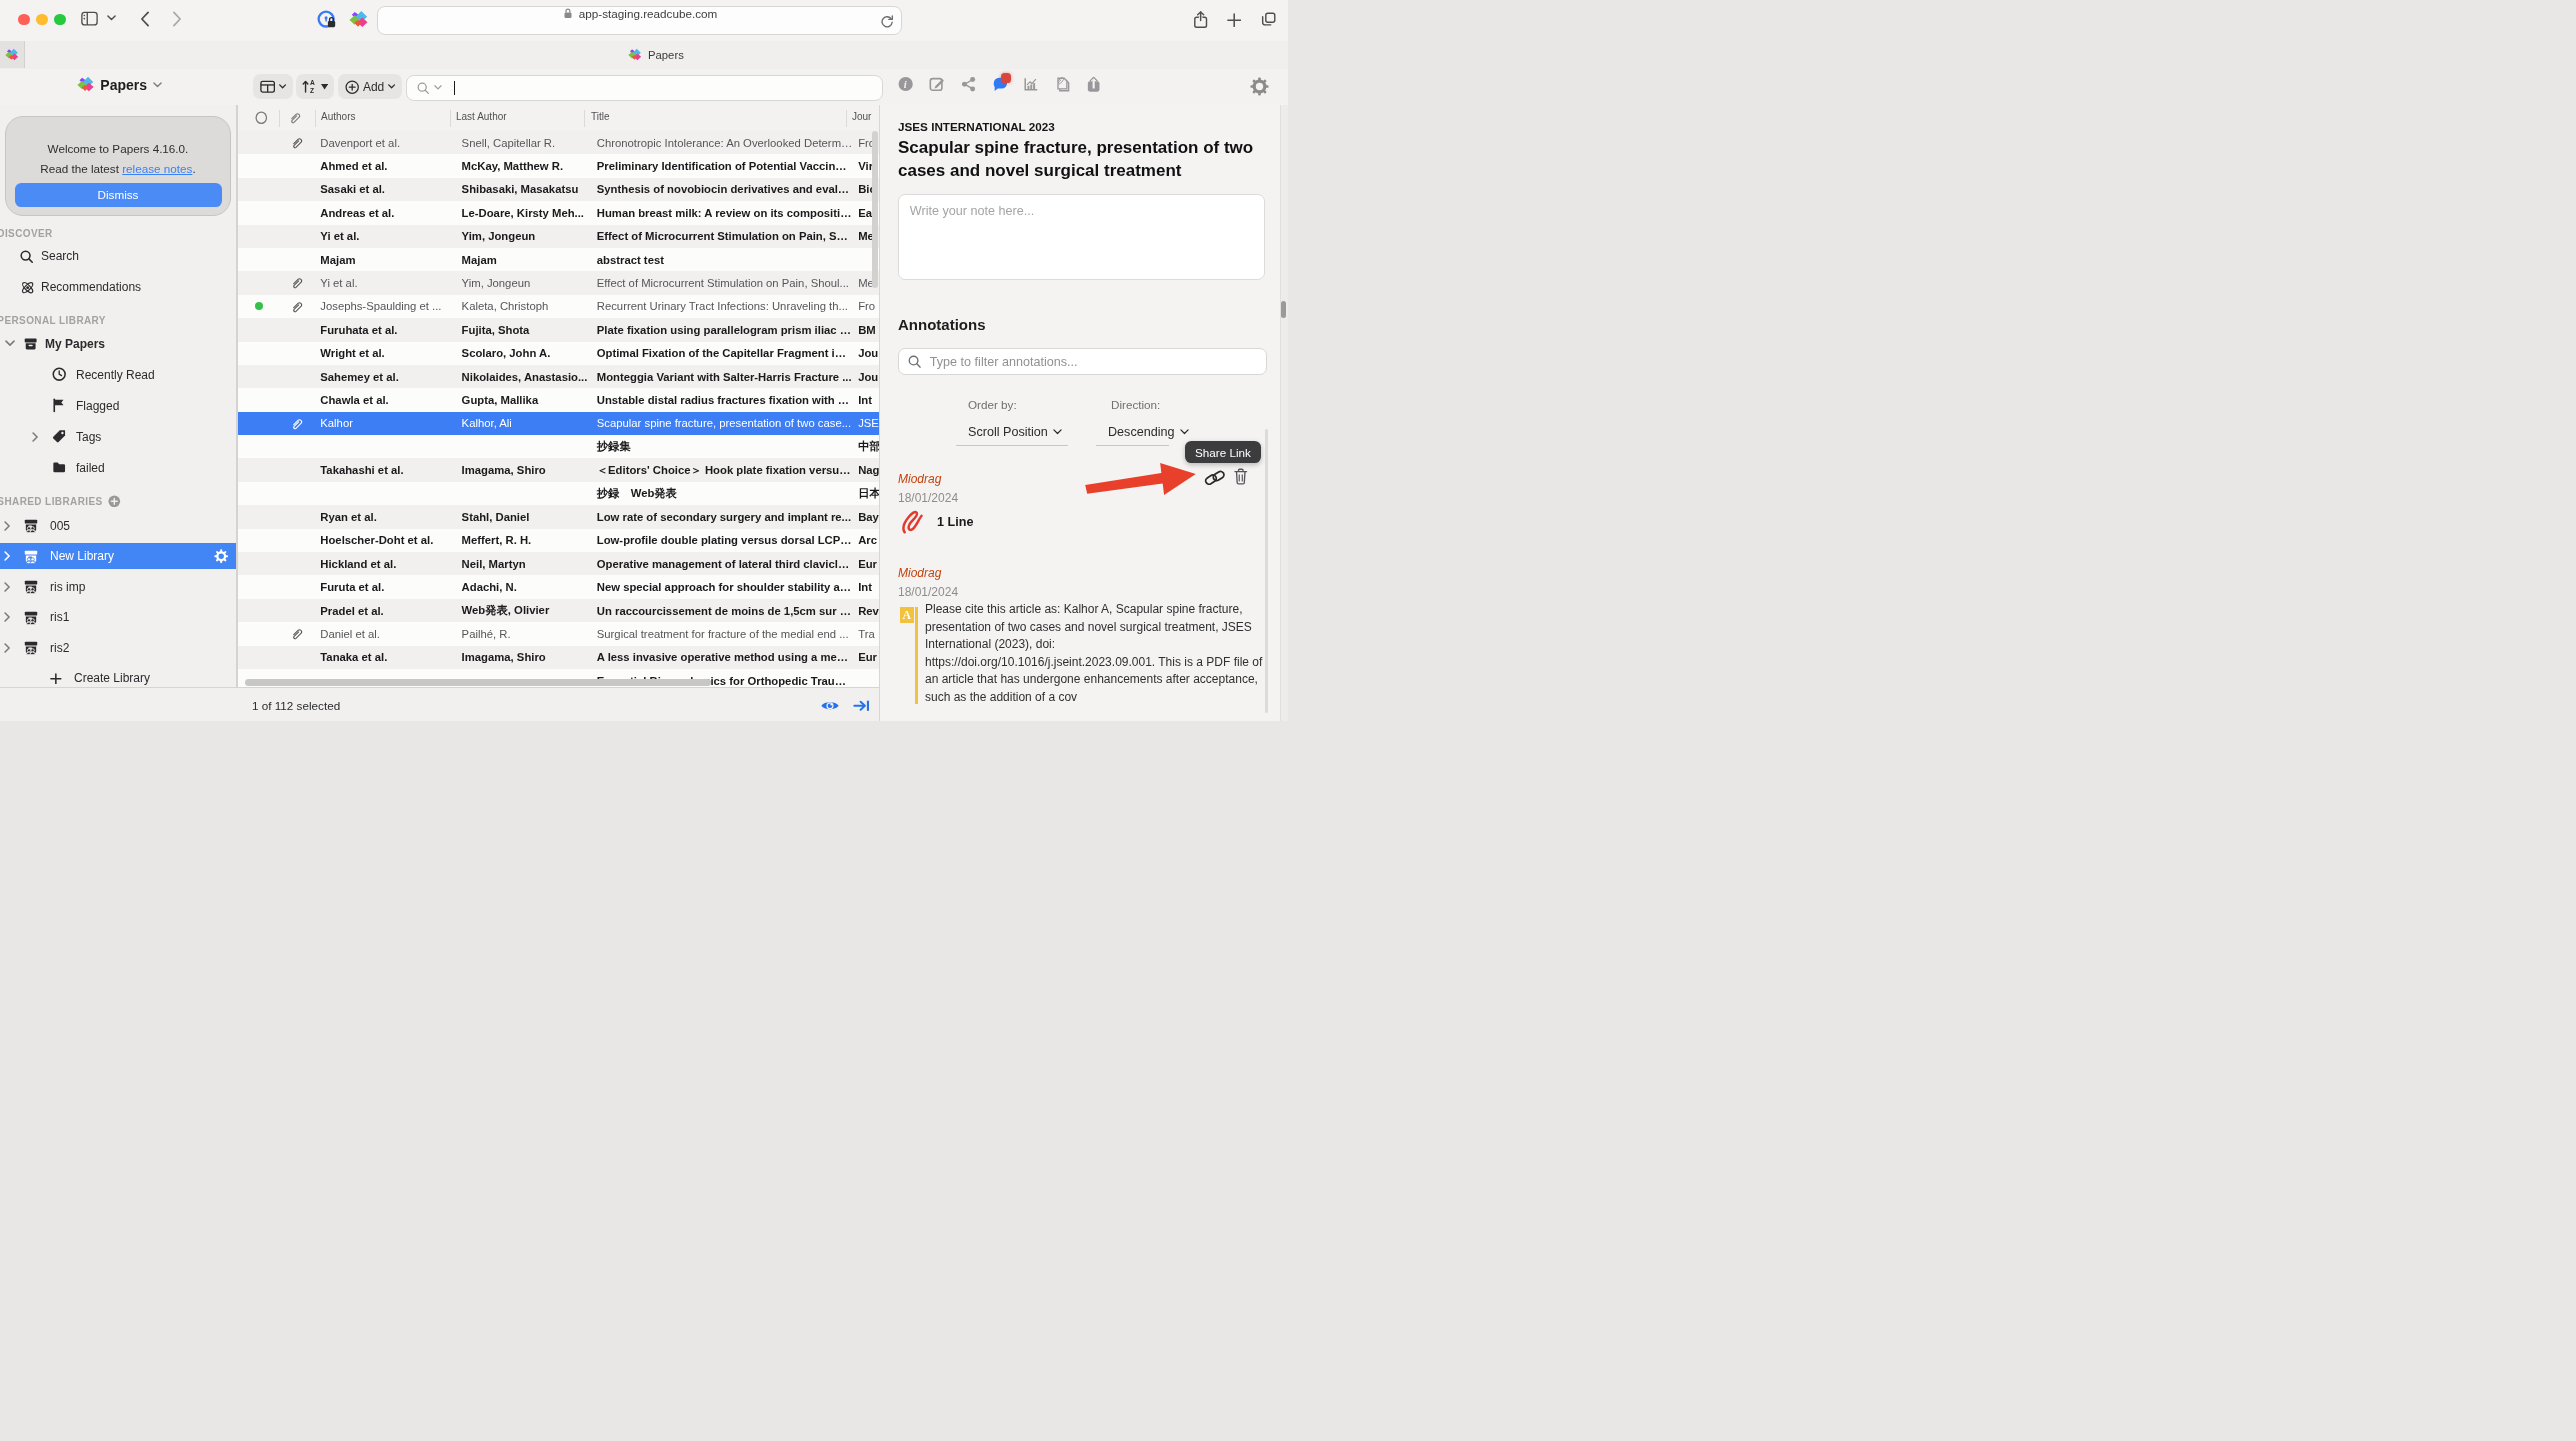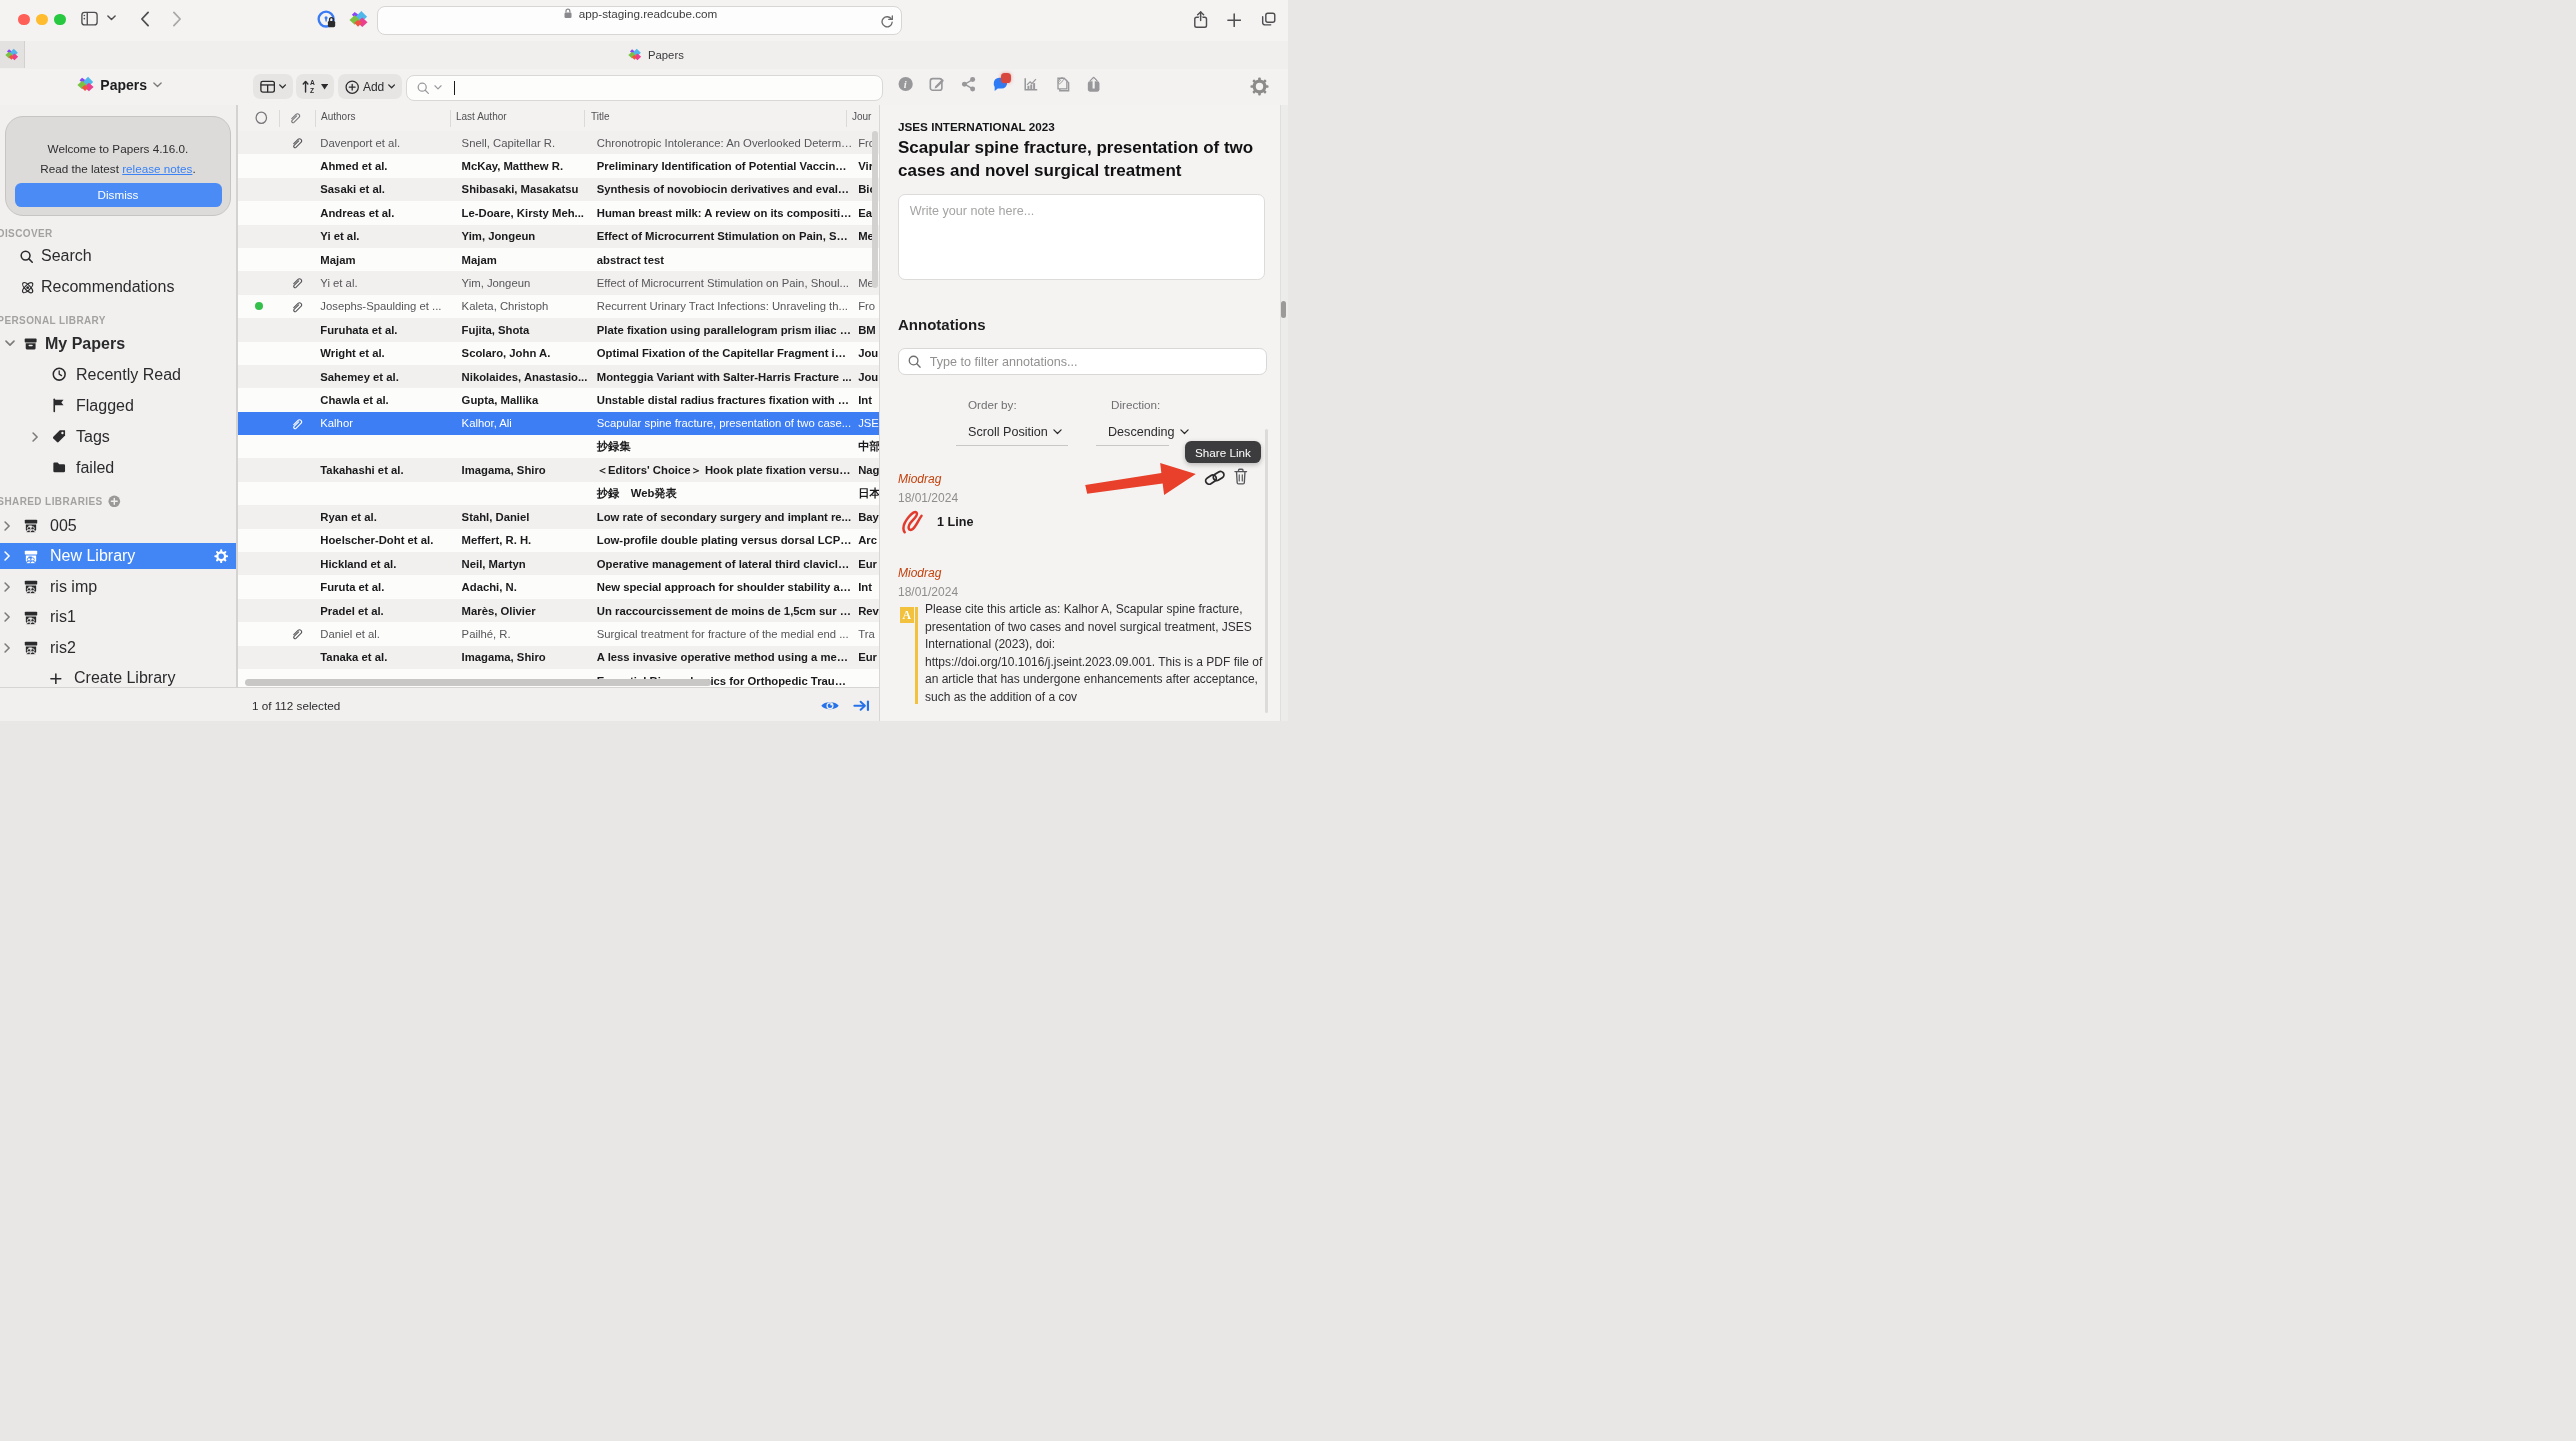--- a/index.html
+++ b/index.html
@@ -47,21 +47,21 @@
   .sidebar{position:absolute;left:0;top:105px;width:236px;height:616px;background:#f1f0ef;overflow:hidden;}
   .vdivider{position:absolute;left:236px;top:105px;width:1.8px;height:616px;background:#d4d3d2;}
   .welcome{margin:10.8px 5.4px 0 5.4px;height:80px;background:#dcdbd9;border:0.9px solid #c6c5c3;border-radius:18px;
            text-align:center;font-size:11.7px;color:#2e2e30;padding-top:18px;}
   .welcome p{margin:7.2px 0 0 0;}
   .welcome a{color:#3b82f6;text-decoration:underline;}
   .dismiss{display:block;margin:8px auto 0 auto;width:207px;height:23.4px;background:#4a8bf5;border:none;
            border-radius:6.3px;color:#fff;font-size:11.7px;font-family:inherit;}
   .sb-sec{margin:10.8px 0 0 -2.7px;height:14.4px;font-size:10px;font-weight:700;letter-spacing:0.4px;color:#a3a2a0;
           display:flex;align-items:center;gap:5.4px;}
-  .sb-item{position:relative;display:flex;align-items:center;height:31px;font-size:16px;color:#2b2b2d;}
+  .sb-item{position:relative;display:flex;align-items:center;height:31px;font-size:12px;color:#2b2b2d;}
   .sb-item.h29{height:26px;margin-top:4.5px;}
   .sb-item .chev{position:absolute;color:#7c7b7a;}
   .sb-ico{position:absolute;color:#2b2b2d;--cut:#f1f0ef;}
   .sb-label{position:absolute;white-space:nowrap;}
   .sb-item.bold .sb-label{font-weight:700;}
   .sb-item.sel{background:#4285f4;color:#fff;}
   .sb-item.sel .sb-ico,.sb-item.sel .chev{color:#fff;--cut:#4285f4;}
   .sb-gear{position:absolute;right:7.2px;top:5.4px;color:#fff;}
 
   
@@ -784,21 +784,21 @@
         <span class="c-clip"></span>
         <span class="c-auth">Furuta et al.</span>
         <span class="c-last">Adachi, N.</span>
         <span class="c-title">New special approach for shoulder stability af...</span>
         <span class="c-jour">Int</span>
       </div>
       <div class="trow alt">
         <span class="c-dot"></span>
         <span class="c-clip"></span>
         <span class="c-auth">Pradel et al.</span>
-        <span class="c-last">Marès, Olivier</span>
+        <span class="c-last">Web発表, Olivier</span>
         <span class="c-title">Un raccourcissement de moins de 1,5cm sur u...</span>
         <span class="c-jour">Rev</span>
       </div>
       <div class="trow read">
         <span class="c-dot"></span>
         <span class="c-clip">
           <svg width="12.6" height="13.5" viewBox="0 0 16 16">
             <path d="M4.8 9.2 L10.2 3.8 a2.6 2.6 0 0 1 3.7 3.7 L7.6 13.8 a1.7 1.7 0 0 1-2.4-2.4 L11 5.6" fill="none" stroke="currentColor" stroke-width="1.4" stroke-linecap="round"></path>
           </svg>
         </span>

